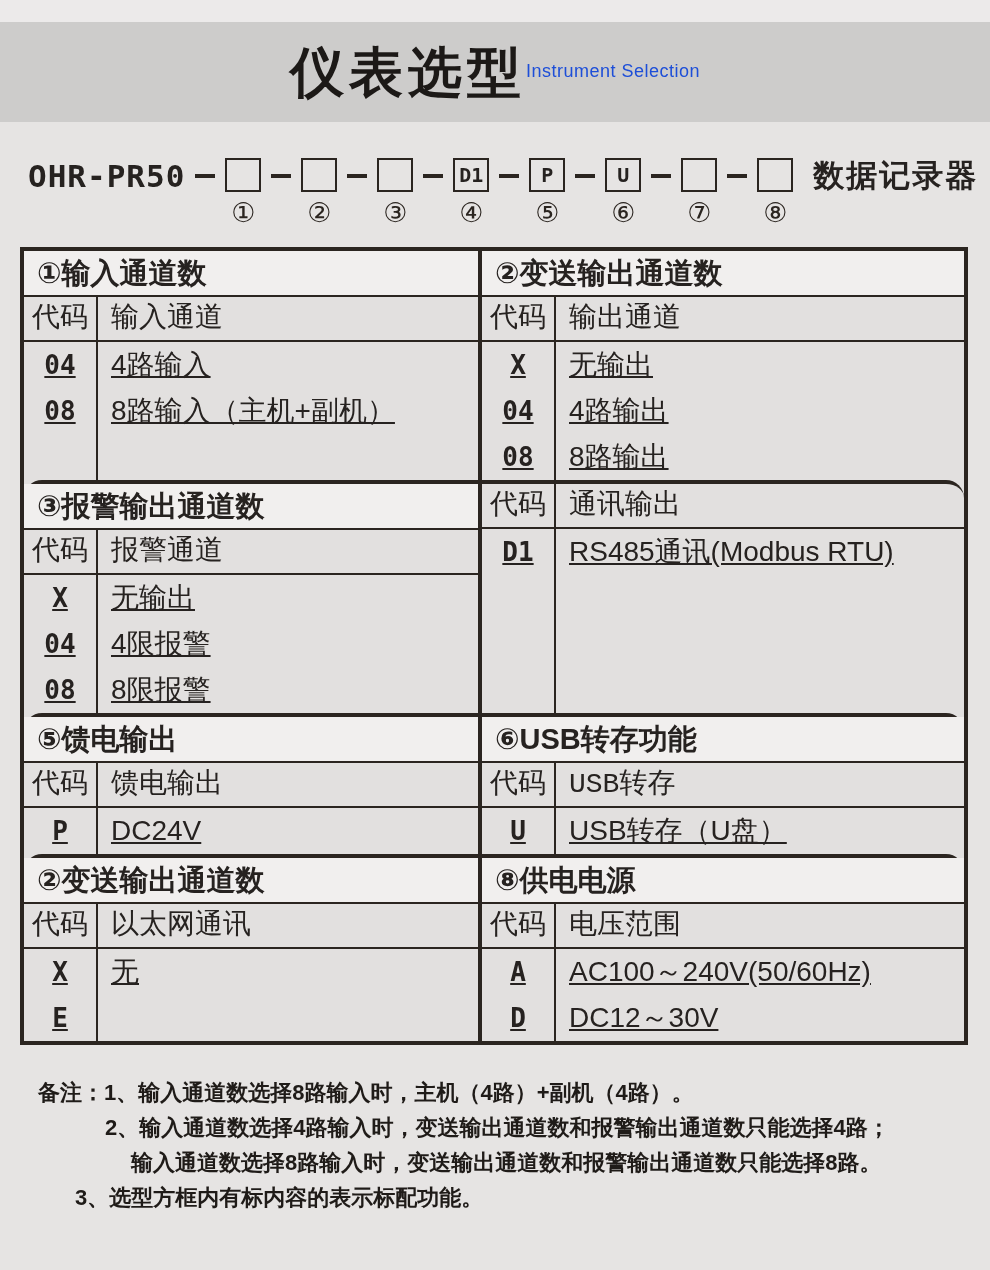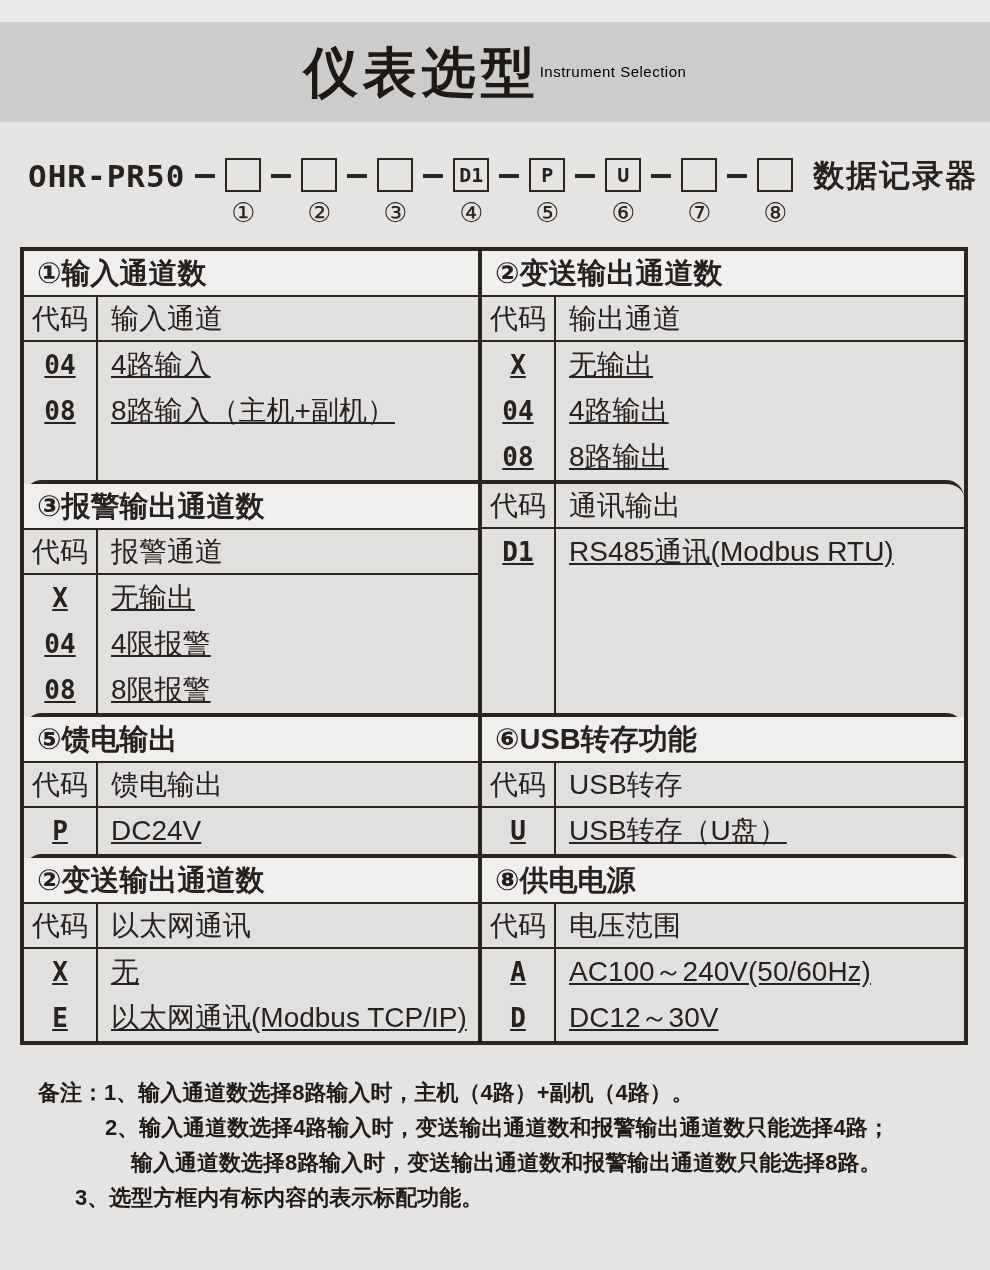--- a/index.html
+++ b/index.html
@@ -12,21 +12,21 @@
   }
   .topstrip{height:22px;background:#eceaea;}
   .titleband{
     height:100px;background:#cdcccb;
     display:flex;flex-direction:row;align-items:center;justify-content:center;
   }
   .page-title{
     font-size:54px;font-weight:bold;letter-spacing:5px;line-height:60px;color:#1c1917;
   }
   .page-subtitle{
-    font-size:15px;color:#000000;margin-top:-2px;letter-spacing:0.5px;
+    font-size:18px;color:#1d4ed8;margin-top:-2px;letter-spacing:0.5px;
   }
 
   
   .modelrow{
     margin:36px 0 0 28px;
     display:flex;align-items:flex-start;text-align:right;
   }
   .m-prefix,.m-suffix{
     font-size:31px;font-weight:bold;line-height:36px;letter-spacing:1px;
     font-family:"DejaVu Sans Mono","Liberation Sans",monospace;
@@ -54,21 +54,21 @@
   }
   .band{display:grid;grid-template-columns:458px 482px;border-radius:18px;}
   .band + .band{border-top:4px solid #2b2520;}
   .sec{display:flex;flex-direction:column;}
   .sec-left{border-right:4px solid #2b2520;}
   .sec-title{
     height:44px;line-height:44px;background:#f1efee;
     font-size:29px;font-weight:bold;padding-left:13px;
     border-bottom:2px solid #2b2520;white-space:nowrap;overflow:hidden;
   }
-  .sec-head{display:flex;height:43px;border-bottom:2px solid #2b2520;}
+  .sec-head{display:flex;height:43px;border-bottom:2px solid #2b2520;font-family:Liberation Mono, monospace;}
   .hc{line-height:43px;font-size:28px;}
   .c-code{
     width:72px;flex:none;text-align:center;border-right:2px solid #2b2520;
   }
   .c-desc{flex:1;padding-left:13px;white-space:nowrap;overflow:hidden;}
   .sec-body{display:flex;flex:1;text-decoration:underline;}
   .bcol{display:flex;flex-direction:column;}
   .val{height:46px;line-height:46px;font-size:28px;white-space:nowrap;}
   .code-val{
     font-family:"DejaVu Sans Mono","Liberation Mono",monospace;
@@ -264,21 +264,20 @@
         <div class="hc c-code">代码</div>
         <div class="hc c-desc">以太网通讯</div>
       </div>
       <div class="sec-body body-4">
         <div class="bcol c-code">
           <div class="val code-val">X</div>
           <div class="val code-val">E</div>
         </div>
         <div class="bcol c-desc">
           <div class="val">无</div>
-          <div class="val">以太网通讯(Modbus TCP/IP)</div>
         </div>
       </div>
     </div>
     <div class="sec">
       <div class="sec-title">⑧供电电源</div>
       <div class="sec-head">
         <div class="hc c-code">代码</div>
         <div class="hc c-desc">电压范围</div>
       </div>
       <div class="sec-body body-4">

